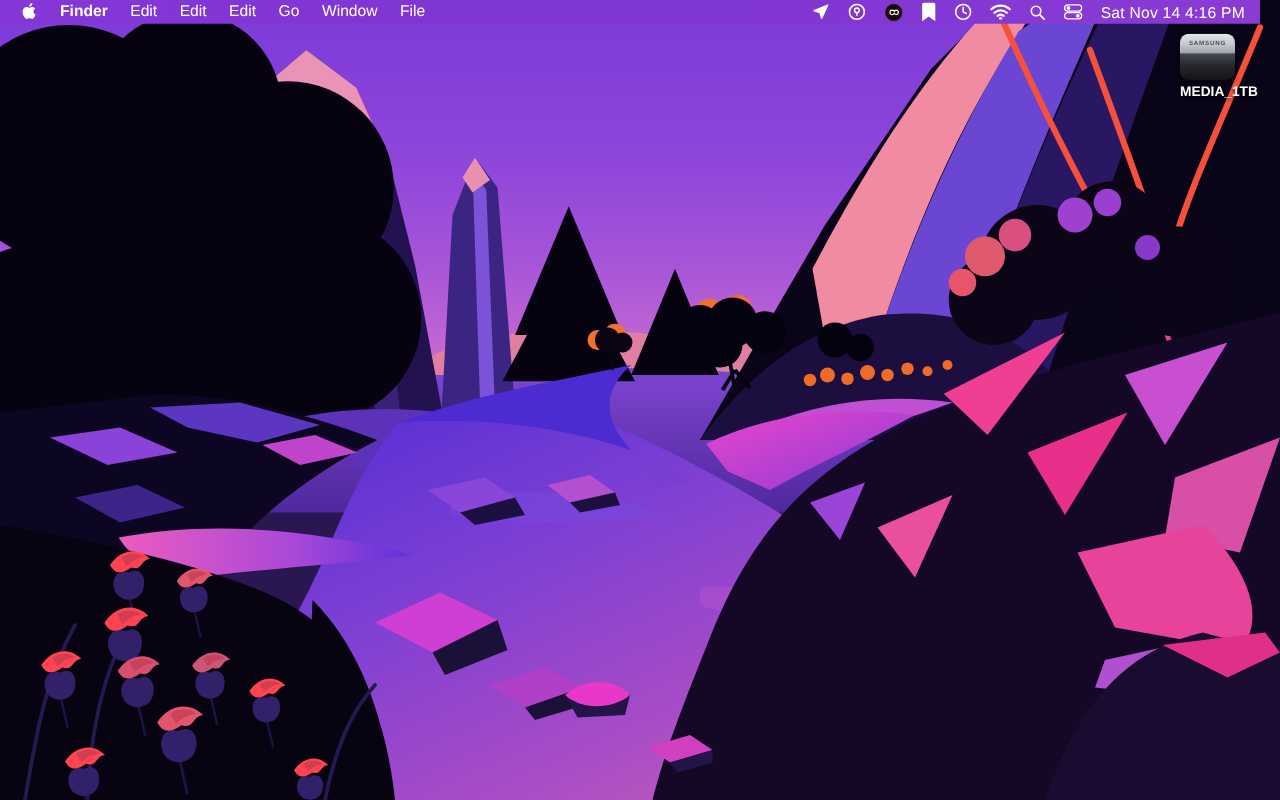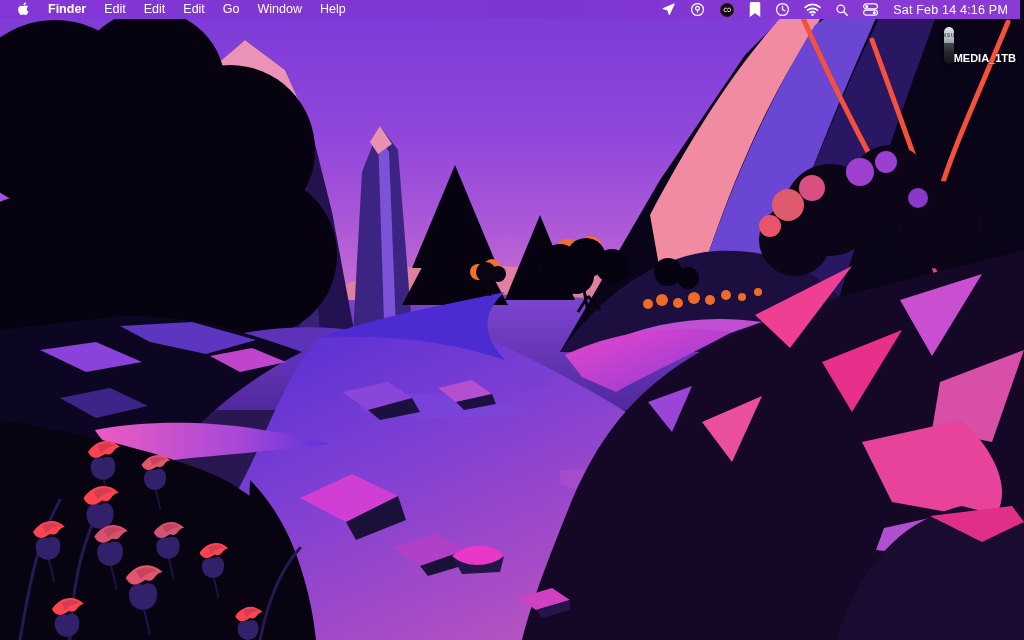--- a/index.html
+++ b/index.html
@@ -5,36 +5,36 @@
   html,body{margin:0;padding:0;}
   body{
     width:1024px;height:640px;position:relative;overflow:hidden;
     font-family:"Liberation Sans","DejaVu Sans",sans-serif;
     background:#2a1650;
   }
   
   .wallpaper{position:absolute;inset:0;z-index:0;}
   
   .menubar{
-    position:absolute;top:0;left:0;right:4px;height:19px;z-index:20;
+    position:absolute;top:0;left:0;right:16px;height:19px;z-index:20;
     display:flex;align-items:center;justify-content:space-between;
     background:linear-gradient(90deg,#8237d6 0%,#7f35d2 55%,#8a3bd4 100%);
     color:#ffffff;font-size:12.5px;padding:0 10px;box-sizing:border-box;
   }
   .mb-left,.mb-right{display:flex;align-items:center;height:100%;}
   .mb-apple{display:flex;align-items:center;margin:0 10px 0 6px;}
   .mb-item{padding:0 9px;line-height:19px;white-space:nowrap;}
   .mb-item.bold{font-weight:bold;}
   .mb-status{display:flex;align-items:center;padding:0 7px;height:100%;}
   .mb-clock{padding:0 2px 0 8px;white-space:nowrap;letter-spacing:.2px;}
   .mb-icon{display:block;}
   
   .desktop-icon{
     position:absolute;left:944px;top:27px;width:72px;z-index:10;
-    display:flex;flex-direction:row;align-items:flex-end;cursor:default;
+    display:flex;flex-direction:column;align-items:flex-start;cursor:default;
   }
   .ssd{
     width:44px;height:37px;border-radius:7px;overflow:hidden;
     box-shadow:0 2px 4px rgba(0,0,0,.45);
     display:flex;flex-direction:column;
   }
   .ssd-top{
     flex:0 0 16px;background:linear-gradient(180deg,#e3e6ea 0%,#c2c7ce 55%,#9aa0a9 100%);
     display:flex;align-items:center;justify-content:center;
   }
@@ -255,21 +255,21 @@
       <svg class="mb-icon" width="13" height="15" viewBox="0 0 17 20">
         <path fill="#ffffff" d="M11.6,6.9c-0.8,0-2-0.9-3.3-0.9c-1.7,0-3.3,1-4.2,2.6c-1.8,3.1-0.5,7.7,1.3,10.2 c0.9,1.2,1.9,2.6,3.3,2.5c1.3-0.1,1.8-0.9,3.4-0.9c1.6,0,2,0.9,3.4,0.8c1.4,0,2.3-1.3,3.1-2.5c1-1.4,1.4-2.8,1.4-2.9 c0,0-2.7-1-2.7-4.1c0-2.6,2.1-3.8,2.2-3.9c-1.2-1.8-3.1-2-3.7-2C14.2,5.6,12.3,6.9,11.6,6.9z M14.9,3.8c0.7-0.9,1.2-2.1,1.1-3.3 c-1,0-2.3,0.7-3,1.6c-0.7,0.8-1.3,2-1.1,3.2C13,5.4,14.2,4.7,14.9,3.8z" transform="scale(0.82)"></path>
       </svg>
     </span>
     <span class="mb-item bold">Finder</span>
     <span class="mb-item">Edit</span>
     <span class="mb-item">Edit</span>
     <span class="mb-item">Edit</span>
     <span class="mb-item">Go</span>
     <span class="mb-item">Window</span>
-    <span class="mb-item">Help</span>
+    <span class="mb-item">File</span>
   </div>
   <div class="mb-right">
     <span class="mb-status">
       <svg class="mb-icon" width="14" height="14" viewBox="0 0 24 24">
         <path fill="#ffffff" d="M21.7,2.3c0.3-0.8-0.5-1.6-1.3-1.3L1.9,8.6C1,8.9,1.1,10.2,2,10.5l7.3,2.2l2.2,7.3 c0.3,0.9,1.6,1,1.9,0.1L21.7,2.3z"></path>
       </svg>
     </span>
     <span class="mb-status">
       <svg class="mb-icon" width="15" height="15" viewBox="0 0 24 24">
         <circle cx="12" cy="12" r="9.5" fill="none" stroke="#ffffff" stroke-width="2"></circle>
@@ -309,21 +309,21 @@
       </svg>
     </span>
     <span class="mb-status">
       <svg class="mb-icon" width="15" height="13" viewBox="0 0 24 20">
         <rect x="1" y="1" width="22" height="8" rx="4" fill="none" stroke="#ffffff" stroke-width="1.8"></rect>
         <circle cx="6" cy="5" r="2.4" fill="#ffffff"></circle>
         <rect x="1" y="11" width="22" height="8" rx="4" fill="none" stroke="#ffffff" stroke-width="1.8"></rect>
         <circle cx="18" cy="15" r="2.4" fill="#ffffff"></circle>
       </svg>
     </span>
-    <span class="mb-clock">Sat Feb 14  4:16 PM</span>
+    <span class="mb-clock">Sat Nov 14  4:16 PM</span>
   </div>
 </div>
 
 <div class="desktop-icon">
   <div class="ssd">
     <div class="ssd-top">
       <span class="ssd-brand">SAMSUNG</span>
     </div>
     <div class="ssd-bottom"></div>
   </div>

